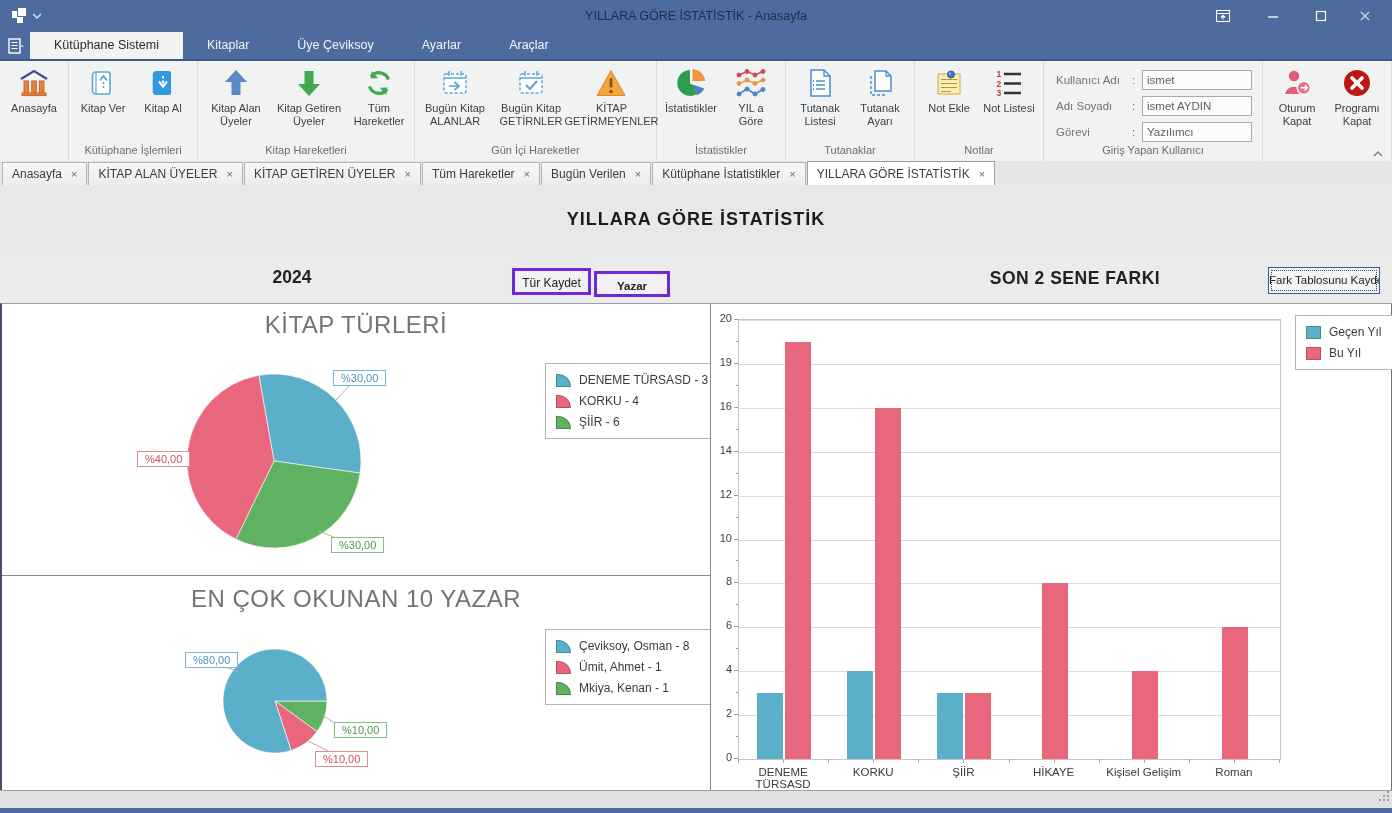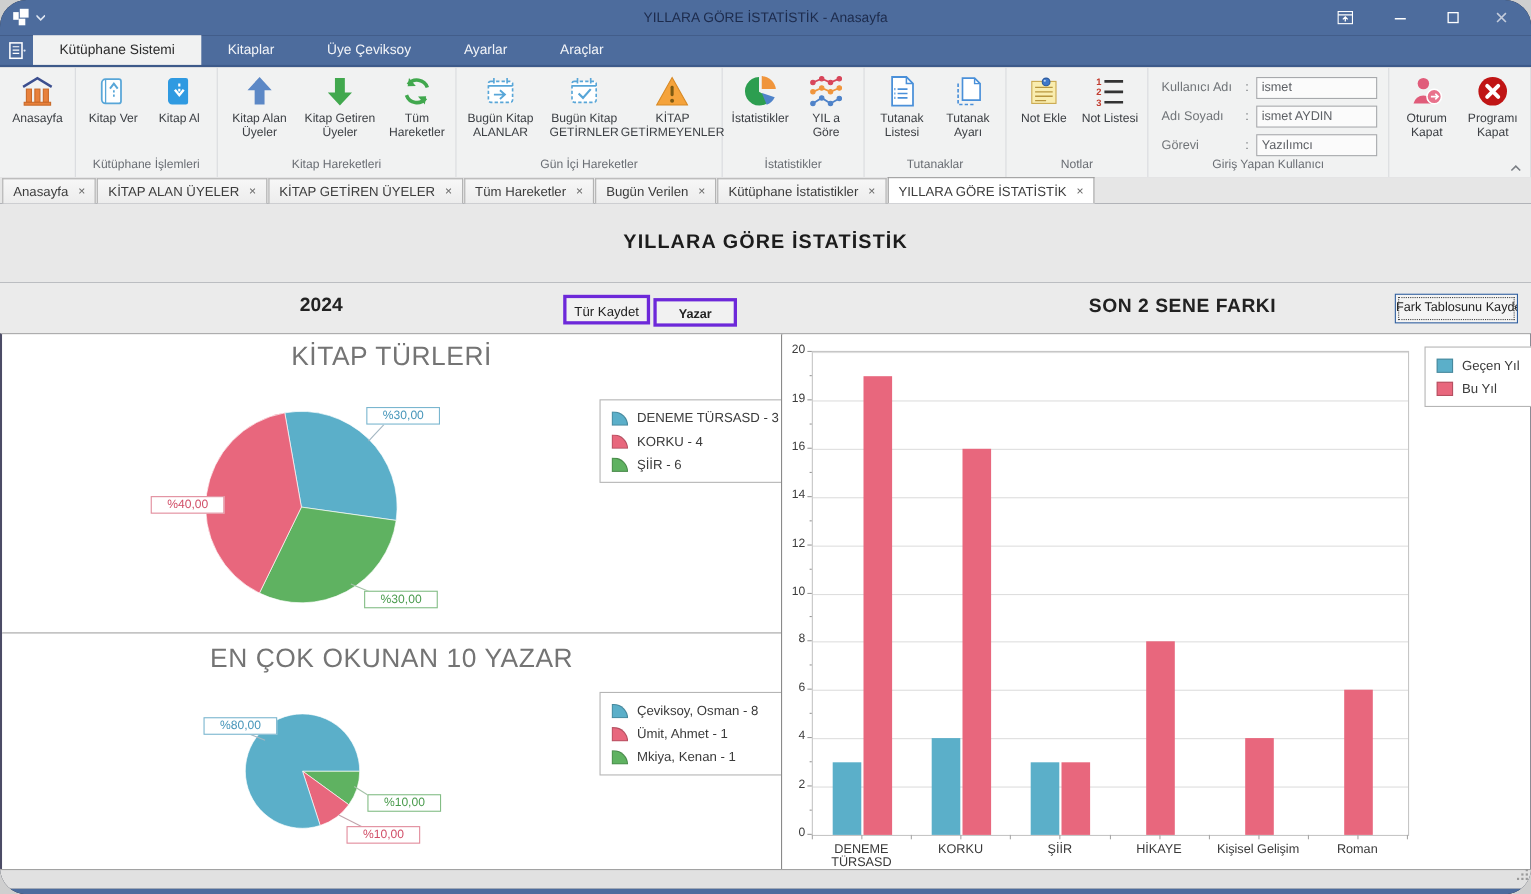--- a/index.html
+++ b/index.html
@@ -1,17 +1,17 @@
 <!DOCTYPE html>
 <html><head>
 <meta charset="utf-8">
 <style>
   html,body{margin:0;padding:0;background:#cfcfcf;font-family:"Liberation Sans",sans-serif;}
-  #app{position:relative;width:1392px;height:813px;background:#0f172a;overflow:hidden;
-       font-family:"Liberation Sans",sans-serif;border-radius:24px;-webkit-font-smoothing:antialiased;}
+  #app{position:relative;width:1392px;height:813px;background:#c4b5fd;overflow:hidden;
+       font-family:"Liberation Sans",sans-serif;-webkit-font-smoothing:antialiased;}
   
   .titlebar{position:absolute;left:0;top:0;width:100%;height:32px;background:#4d6c9d;}
   .qat{position:absolute;left:10px;top:7px;display:flex;align-items:center;gap:6px;}
   .qat svg{display:block;}
   .win-title{position:absolute;left:0;right:0;top:0;height:32px;line-height:32px;text-align:center;
              color:#1d2b4c;font-size:12.5px;}
   .winctl{position:absolute;top:0;height:32px;width:34px;display:flex;align-items:center;justify-content:center;cursor:default;}
   
   .menubar{position:absolute;left:0;top:32px;width:100%;height:27px;background:#4d6c9d;
            border-bottom:2px solid #3d5a8a;display:flex;align-items:stretch;}
@@ -60,21 +60,21 @@
   .charts{position:absolute;left:0;top:303px;width:1389px;height:486px;background:#fff;
           border-left:2px solid #4c4c66;border-right:1px solid #70707c;
           border-top:1px solid #a0a0a0;border-bottom:1px solid #4c4c66;box-sizing:content-box;}
   .leftcol{position:absolute;left:0;top:0;width:709px;height:486px;border-right:1px solid #8a8a8a;box-sizing:border-box;}
   .panel{position:absolute;left:0;width:708px;background:#fff;overflow:hidden;}
   #panel-pie-0{top:0;height:271px;border-bottom:1px solid #8a8a8a;}
   #panel-pie-1{top:272px;height:214px;}
   .ptitle{position:absolute;left:0;width:100%;text-align:center;color:#747474;font-size:24px;letter-spacing:.5px;}
   #panel-pie-0 .ptitle{top:7px;} #panel-pie-1 .ptitle{top:9px;}
   .pie-svg{position:absolute;left:0;top:0;}
-  .plabel{position:absolute;font-size:11px;background:#fff;border:1px solid;padding:0 14px;line-height:14px;white-space:nowrap;}
+  .plabel{position:absolute;font-size:11px;background:#fff;border:1px solid;padding:0 7px;line-height:14px;white-space:nowrap;}
   .c-blue{color:#4796ba;border-color:#7ab6cf;}
   .c-red{color:#d14f68;border-color:#e18b9b;}
   .c-green{color:#4a9b4d;border-color:#83bd85;}
   .legendbox{position:absolute;background:#fff;border:1px solid #b5b5b5;padding:9px 10px;display:flex;flex-direction:column;gap:7px;}
   .lrow{display:flex;align-items:center;gap:8px;font-size:12px;color:#3a3a3a;white-space:nowrap;}
   .sw{width:15px;height:13px;flex:0 0 auto;box-sizing:border-box;border:1px solid rgba(0,0,0,.22);}
   .sw.pie{border-radius:0 14px 0 0;}
   
   .barpanel{position:absolute;left:710px;top:0;width:679px;height:486px;background:#fff;}
   .plot{position:absolute;left:26px;top:15px;width:541px;height:439px;border:1px solid #c6c6c6;box-sizing:content-box;}

